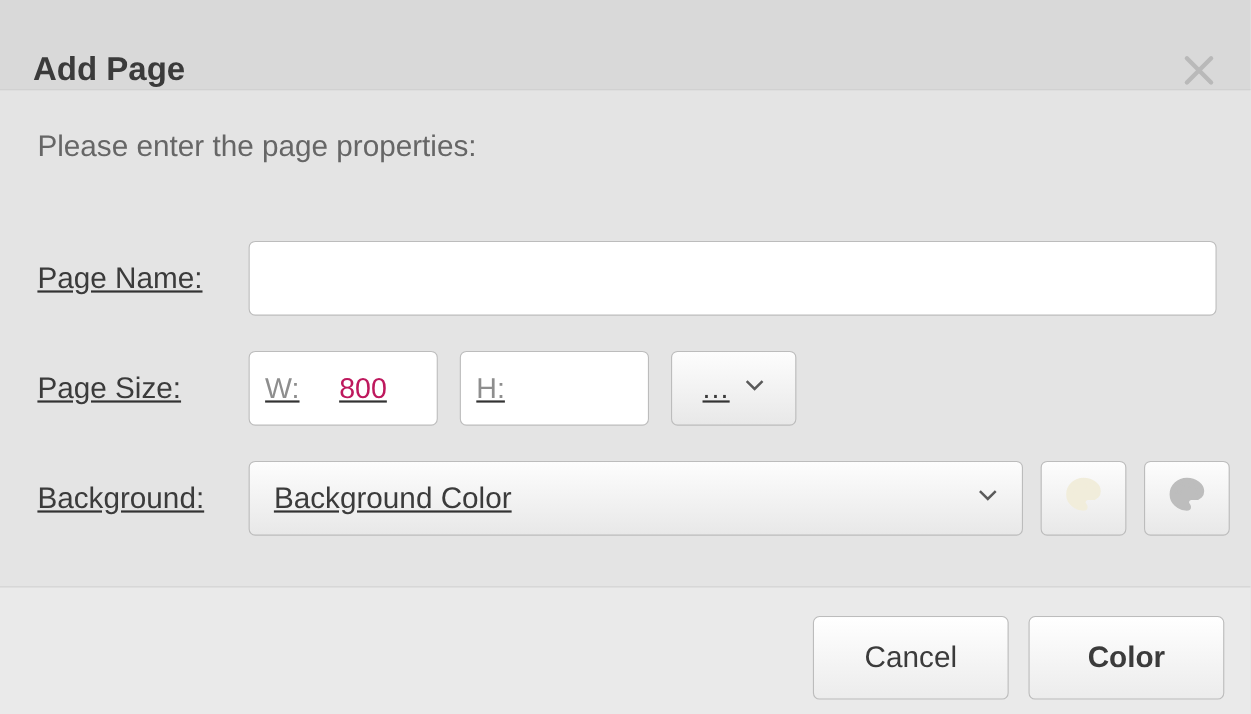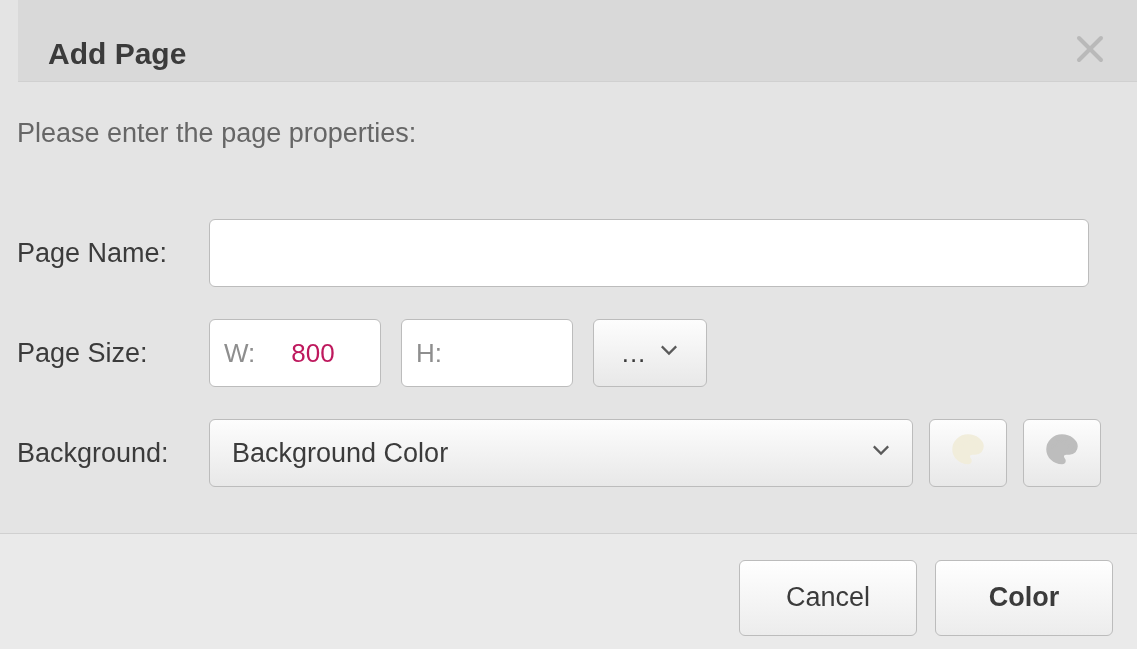--- a/index.html
+++ b/index.html
@@ -12,55 +12,55 @@
     overflow: hidden;
   }
   .dialog {
     width: 1137px;
     background: #e4e4e4;
   }
   .titlebar {
     height: 82px;
     background: #d9d9d9;
     display: flex;
-    align-items: center;
+    align-items: flex-end;
     justify-content: space-between;
     padding: 0 30px 0 30px;
     border-bottom: 1px solid #d0d0d0;
-    margin-left: 18px;
   }
   .title {
     font-size: 30px;
     font-weight: 700;
     color: #3b3b3b;
     margin-top: 26px;
   }
   .close-icon {
     width: 34px; height: 34px;
     margin-top: 16px;
     cursor: pointer;
     color: #bbb;
     display: flex; align-items: center; justify-content: center;
     font-size: 34px;
   }
   .close-icon svg { width: 30px; height: 30px; }
   .close-icon svg line { stroke: #b9b9b9; stroke-width: 4; stroke-linecap: round; }
 
   .body {
-    padding: 36px 30px 0 17px;
+    padding: 36px 30px 0 34px;
   }
   .instruction {
     font-size: 27px;
     color: #666;
     margin-bottom: 70px;
   }
   .form-row {
     display: flex;
     align-items: center;
     margin-bottom: 32px;
+    text-decoration: underline;
   }
   .form-label {
     width: 192px;
     font-size: 27px;
     color: #3b3b3b;
     flex: 0 0 auto;
   }
   .controls {
     flex: 1 1 auto;
     display: flex;

